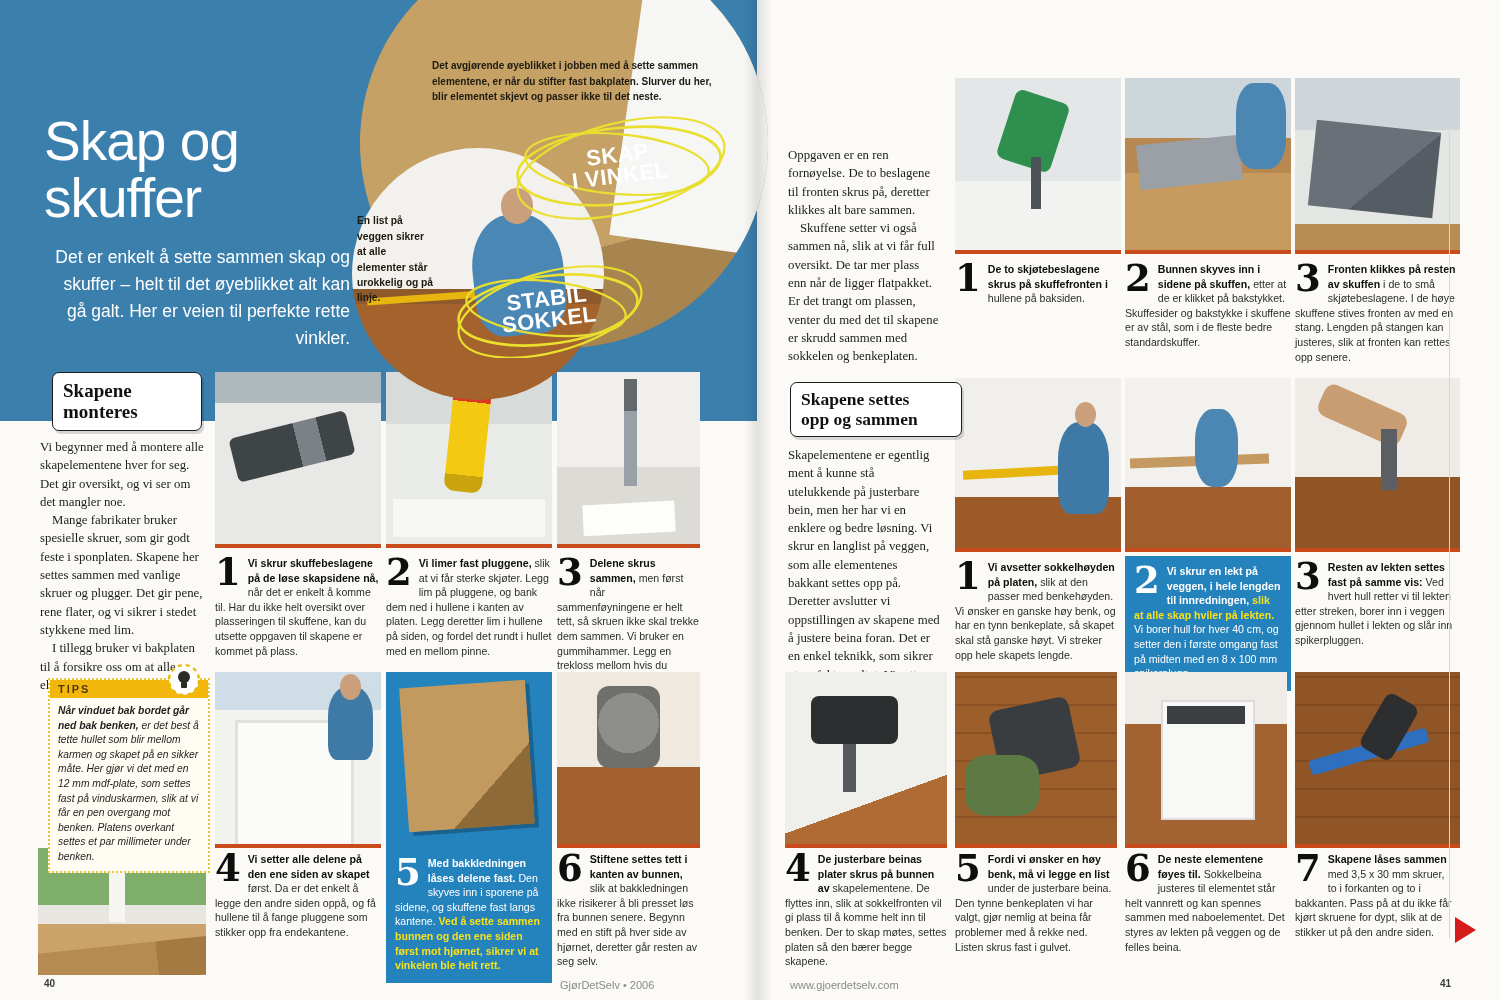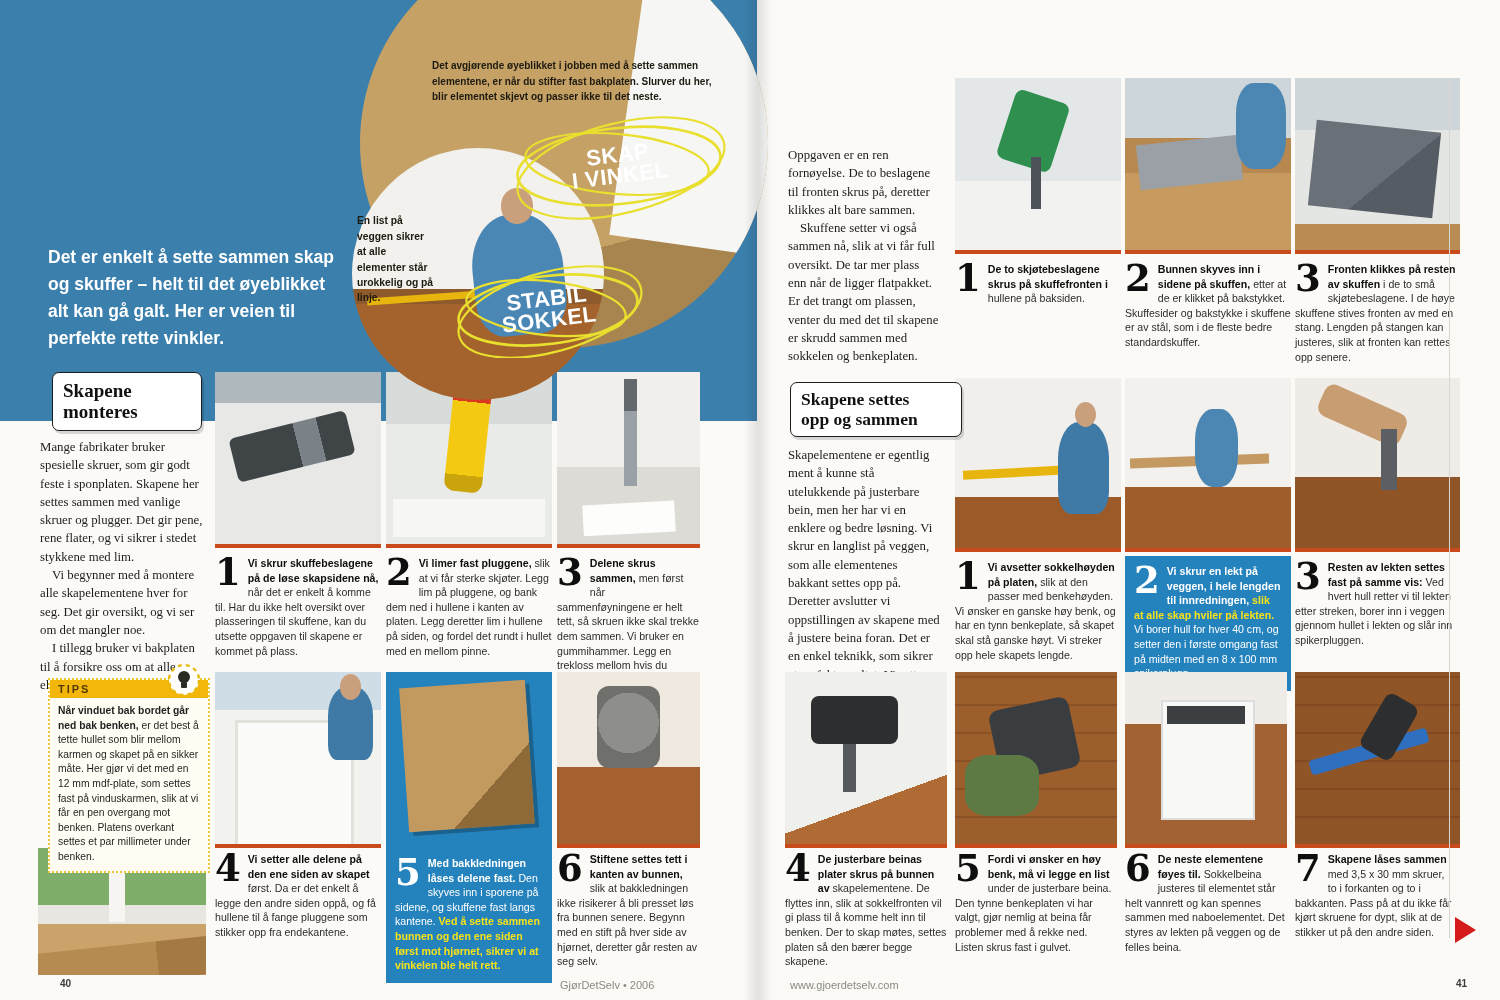--- a/index.html
+++ b/index.html
@@ -4,21 +4,21 @@
 <style>
   html,body{margin:0;padding:0;background:#e8e6e1;}
   #canvas{position:relative;width:1500px;height:1000px;background:#fbfaf7;overflow:hidden;
           font-family:"Liberation Sans",sans-serif;color:#222;}
   
   .hero{position:absolute;left:0;top:0;width:757px;height:421px;background:#3b7fad;}
   .hero-title{position:absolute;left:44px;top:76px;color:#fff;font-size:55px;font-weight:400;
               line-height:1.04;letter-spacing:-1px;}
   .hero-title span{display:block;}
   .hero-intro{position:absolute;left:48px;top:226px;width:302px;color:#fff;font-size:17.5px;
-              font-weight:700;line-height:1.55;}
+              font-weight:400;line-height:1.55;text-align:right;}
   .circle{position:absolute;border-radius:50%;overflow:hidden;}
   .circle i,.photo i{position:absolute;display:block;}
   .c1{left:360px;top:-62px;width:408px;height:410px;z-index:2;
       background:linear-gradient(165deg,#ececea 0 15%,#c5a166 15% 72%,#a8854e 72%);}
   .c1 .sA{right:-30px;top:30px;width:170px;height:280px;background:#f6f6f4;transform:rotate(8deg);}
   .c1 .sB{left:30px;bottom:30px;width:120px;height:90px;background:#3f79a5;border-radius:40%;}
   .c2{left:352px;top:148px;width:252px;height:252px;z-index:3;
       background:linear-gradient(180deg,#f3f1ed 0 56%,#8e5a2c 56% 62%,#a4622c 62%);}
   .c2 .sA{left:6%;top:57%;width:74%;height:7px;background:#e7b50e;transform:rotate(-4deg);}
   .c2 .sB{right:16%;top:26%;width:36%;height:48%;background:#4b87b5;border-radius:45% 45% 30% 30%;transform:rotate(-6deg);}
@@ -40,21 +40,21 @@
   .hbox span{display:block;}
   
   .colserif{position:absolute;font-family:"Liberation Serif",serif;font-size:12.8px;
             line-height:1.43;color:#1c1c1c;}
   .colserif p{margin:0;}
   .colserif p + p{text-indent:12px;}
   
   .tips{position:absolute;background:#fffdf3;border:2px dotted #ecc735;z-index:6;}
   .tips-head{background:#f2b70a;color:#543a06;font-weight:700;font-size:11px;letter-spacing:2px;
              padding:3px 8px;}
-  .tips-body{padding:6px 8px;font-size:10.3px;line-height:1.42;color:#1f1f1f;}
+  .tips-body{padding:6px 8px;font-size:10.3px;line-height:1.42;color:#1f1f1f;font-style:italic;}
   .tips-bulb{position:absolute;top:-18px;right:6px;width:36px;height:36px;}
   
   .photo{position:absolute;overflow:hidden;border-bottom:4px solid #c94b1c;background:#ddd;}
   .photo.nobar{border-bottom:none;}
   .pL1{background:linear-gradient(180deg,#aeb8bd 0 18%,#e8e9e6 18%);}
   .pL1 .sA{left:10%;top:30%;width:72%;height:26%;background:linear-gradient(90deg,#3f4447 0 55%,#7b8287 55% 75%,#3f4447 75%);transform:rotate(-14deg);border-radius:6px;}
   .pL2{background:linear-gradient(180deg,#d7dcda 0 30%,#e9ebe8 30%);}
   .pL2 .sB{left:4%;bottom:4%;width:92%;height:22%;background:#f7f7f5;}
   .pL2 .sA{left:38%;top:6%;width:23%;height:64%;background:linear-gradient(180deg,#d8391f 0 18%,#f4c912 18% 85%,#caa40c 85%);border-radius:10px;transform:rotate(6deg);}
   .pL3{background:linear-gradient(180deg,#f0efec 0 55%,#dcdbd6 55%);}
@@ -105,33 +105,37 @@
   
   .step{position:absolute;font-size:10.6px;line-height:1.38;color:#2c2c2c;}
   .step .num{float:left;font-family:"DejaVu Serif",serif;font-weight:700;font-size:37px;
              line-height:30px;margin:1px 7px 0 0;color:#0e0e0e;}
   .step .lead{font-weight:700;color:#0e0e0e;}
   .step .hl{color:#f7e219;font-weight:700;}
   .step.blue{background:#2482bd;color:#fff;padding:8px 9px 10px;}
   .step.blue .num,.step.blue .lead{color:#fff;}
   
   .pfoot{position:absolute;font-size:11px;color:#8a8a84;}
-  .pnum{position:absolute;font-size:10px;font-weight:700;color:#3a3a36;margin-left:16px;}
+  .pnum{position:absolute;font-size:10px;font-weight:700;color:#3a3a36;}
   .gutter{position:absolute;left:744px;top:0;width:28px;height:1000px;
           background:linear-gradient(90deg,rgba(0,0,0,0) 0%,rgba(0,0,0,0.10) 50%,rgba(0,0,0,0) 100%);z-index:8;}
   .vrule{position:absolute;left:1449px;top:80px;width:1px;height:858px;background:#d9d7d2;}
   .tri{position:absolute;left:1455px;top:917px;width:0;height:0;border-top:13px solid transparent;
        border-bottom:13px solid transparent;border-left:21px solid #d41a1a;z-index:9;}
 </style>
 </head>
 <body>
 
 <div id="canvas">
 
   <div class="hero"></div>
+  <h1 class="hero-title">
+    <span>Skap og</span>
+    <span>skuffer</span>
+  </h1>
   <p class="hero-intro">Det er enkelt å sette sammen skap og skuffer – helt til det øyeblikket alt kan gå galt. Her er veien til perfekte rette vinkler.</p>
 
   <div class="circle c1">
       <i class="sA"></i>
       <i class="sB"></i>
     </div>
   <div class="circle c2">
       <i class="sA"></i>
       <i class="sB"></i>
       <i class="sC"></i>
@@ -160,22 +164,22 @@
       <span>STABIL</span>
       <span>SOKKEL</span>
     </div>
   </div>
 
   <div class="hbox" style="left:52px;top:372px;width:128px">
     <span>Skapene</span>
     <span>monteres</span>
   </div>
   <div class="colserif" style="left:40px;top:438px;width:166px">
+    <p>Vi begynner med å montere alle skapelementene hver for seg. Det gir oversikt, og vi ser om det mangler noe.</p>
     <p>Mange fabrikater bruker spesielle skruer, som gir godt feste i sponplaten. Skapene her settes sammen med vanlige skruer og plugger. Det gir pene, rene flater, og vi sikrer i stedet stykkene med lim.</p>
-    <p>Vi begynner med å montere alle skapelementene hver for seg. Det gir oversikt, og vi ser om det mangler noe.</p>
     <p>I tillegg bruker vi bakplaten til å forsikre oss om at alle elementene er helt i vinkel.</p>
   </div>
 
   <div class="tips" style="left:48px;top:678px;width:158px">
     <svg class="tips-bulb" viewBox="0 0 36 36">
       <circle cx="18" cy="18" r="15" fill="#ffffff" stroke="#e8b90a" stroke-width="2.4" stroke-dasharray="4 4"></circle>
       <circle cx="18" cy="15" r="6" fill="#2b2b23"></circle>
       <rect x="15" y="20" width="6" height="6" rx="1" fill="#2b2b23"></rect>
     </svg>
     <div class="tips-head">TIPS</div>

